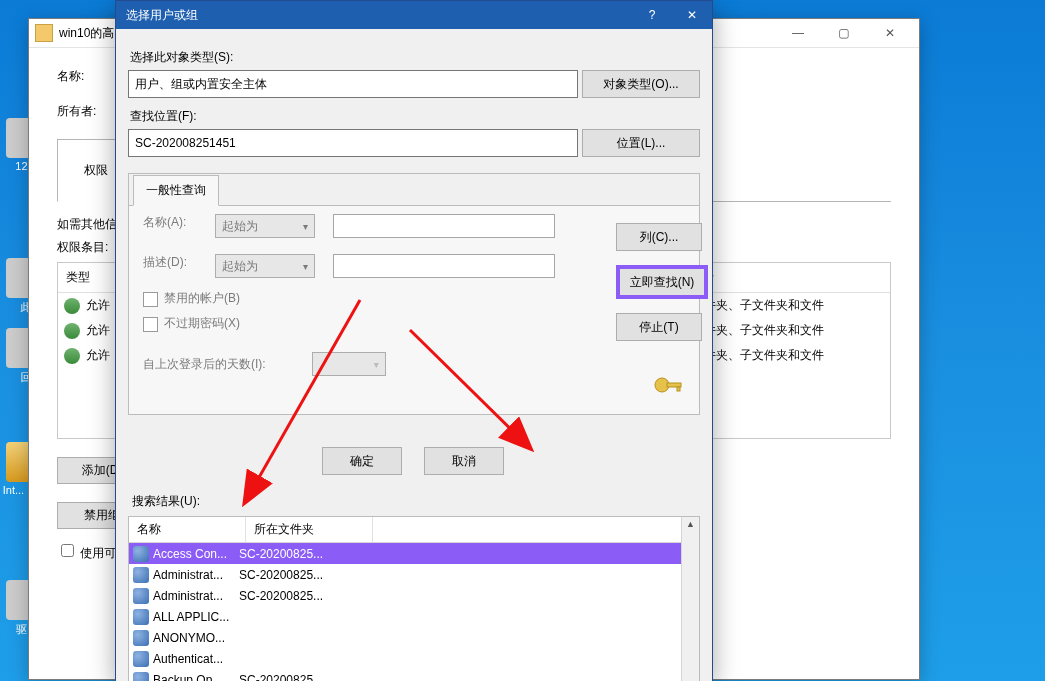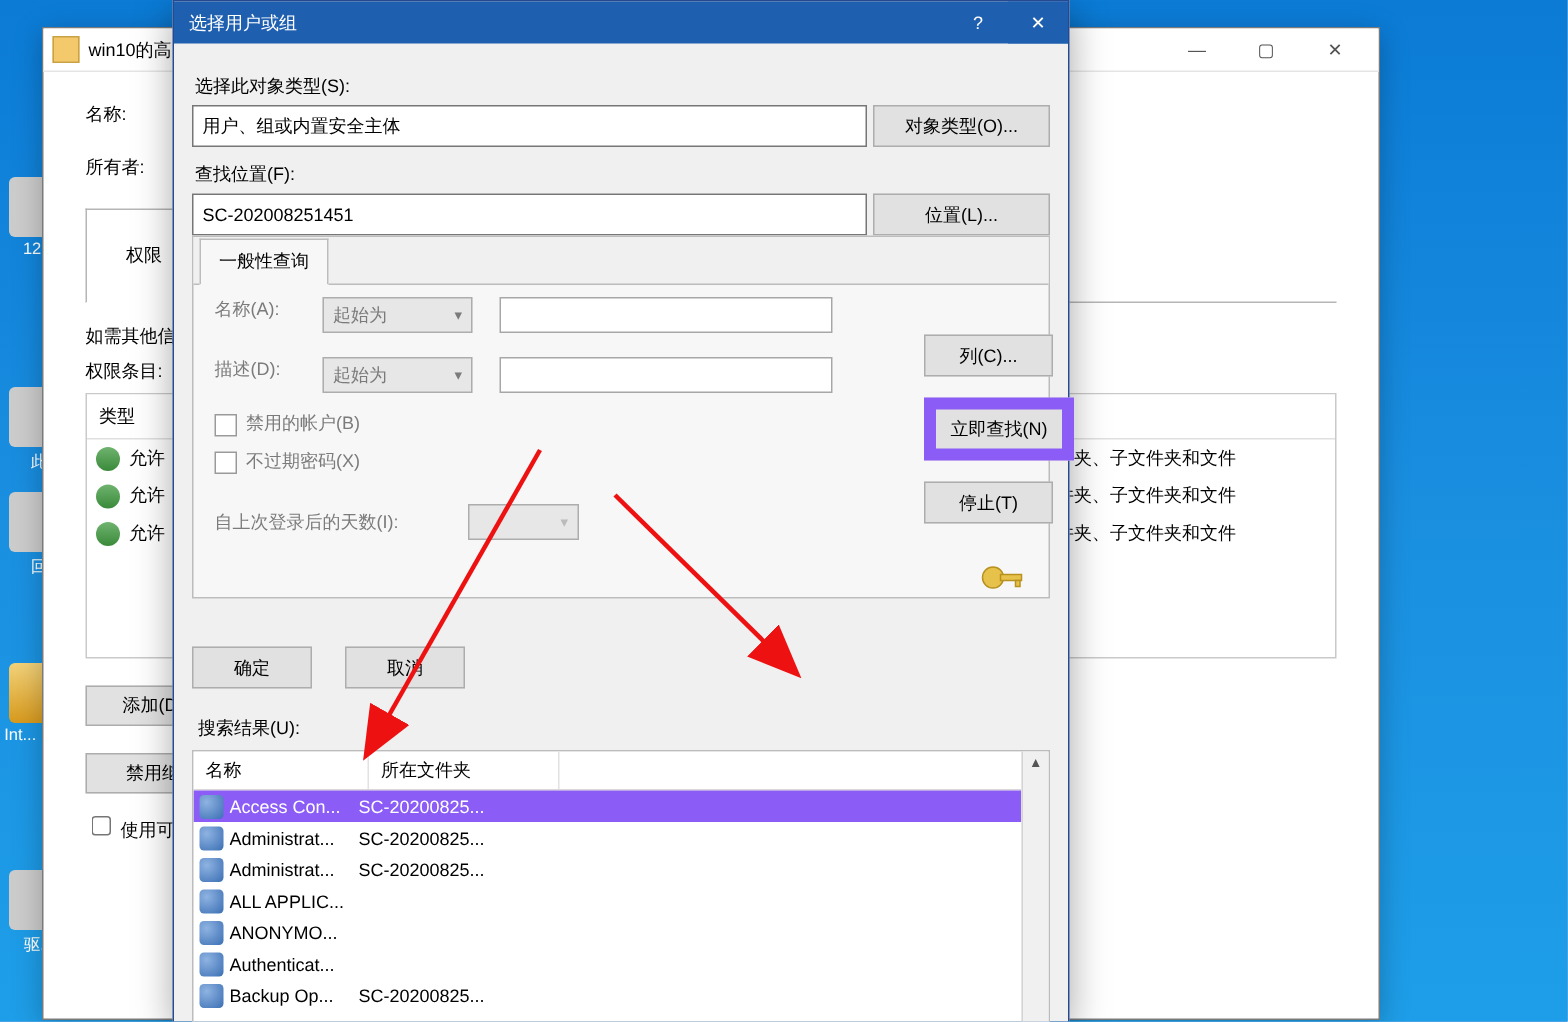--- a/index.html
+++ b/index.html
@@ -33,37 +33,37 @@
   .dlg-title{height:28px;background:#1f5fb0;color:#fff;display:flex;align-items:center;padding-left:10px}
   .dlg-title .t{flex:1}
   .dlg-title .hbtn{width:40px;height:28px;display:flex;align-items:center;justify-content:center}
   .dlg-title .close{background:#1f5fb0}
   .dlg-body{padding:10px 12px}
   .fldlabel{margin:10px 0 4px 2px}
   .edit{display:flex;align-items:stretch}
   .edit input{flex:1;height:22px;border:1px solid #767676;background:#fff;padding:2px 6px;font-family:inherit;font-size:12px}
   .edit .sbtn{margin-left:4px;width:116px}
   .sbtn{border:1px solid #adadad;background:#e1e1e1;display:flex;align-items:center;justify-content:center;height:26px}
-  .sbtn.sel{border:8px solid #8b5cf6}
-  .tabs2{border:1px solid #bcbcbc;background:#f7f7f7}
+  .sbtn.sel{border:4px solid #8b5cf6}
+  .tabs2{margin-top:16px;border:1px solid #bcbcbc;background:#f7f7f7}
   .tabs2 .tabstrip{display:flex;border-bottom:1px solid #bcbcbc;background:#f0f0f0}
   .tabs2 .tab2{padding:6px 12px;border:1px solid #bcbcbc;border-bottom:1px solid #f7f7f7;background:#f7f7f7;position:relative;top:1px;left:4px}
   .formrow{display:flex;align-items:flex-start;padding:8px 14px}
   .formrow .l{width:72px;color:#7b7b7b}
   .combo{width:86px;height:22px;border:1px solid #adadad;background:#e7e7e7;display:flex;align-items:center;padding:0 6px;color:#7b7b7b;justify-content:space-between}
   .combo .car{font-size:10px}
   .tinput{margin-left:18px;width:220px;height:22px;border:1px solid #a7a7a7;background:#fff}
   .sidebtns{position:absolute;right:12px;top:194px;width:84px;display:flex;flex-direction:column;gap:14px}
   .sidebtns .sbtn{width:84px}
   .chkrow{display:flex;align-items:flex-end;padding:4px 14px;color:#7b7b7b}
   .chkrow .cbx{width:13px;height:13px;border:1px solid #9a9a9a;margin-right:6px;background:#fff}
   .daysrow{display:flex;align-items:center;padding:16px 14px;color:#7b7b7b}
   .daysrow .combo{margin-left:46px;width:60px;color:#bbb}
   .keyico{position:absolute;right:28px;top:344px;width:32px;height:24px}
-  .okrow{display:flex;justify-content:flex-start;gap:22px;padding:8px 2px 0 0;margin-top:24px}
+  .okrow{display:flex;justify-content:center;gap:22px;padding:8px 2px 0 0;margin-top:24px}
   .okrow .sbtn{width:78px}
   .reslabel{margin:18px 0 6px 4px}
   .grid{border:1px solid #bcbcbc;background:#fff;height:180px;display:flex}
   .gridinner{flex:1;overflow:hidden}
   .ghdr{display:flex;border-bottom:1px solid #d8d8d8;background:#fff}
   .ghdr span{padding:4px 8px;border-right:1px solid #e2e2e2}
   .grow{display:flex;align-items:center;height:21px;padding:0 4px}
   .grow .gico{width:16px;height:16px;margin-right:4px;display:inline-block;background:radial-gradient(circle at 30% 30%,#8fb3e2,#3a6fb3);border-radius:3px}
   .grow span{overflow:hidden;text-overflow:ellipsis;white-space:nowrap}
   .grow.sel{background:#8b5cf6;color:#fff}

